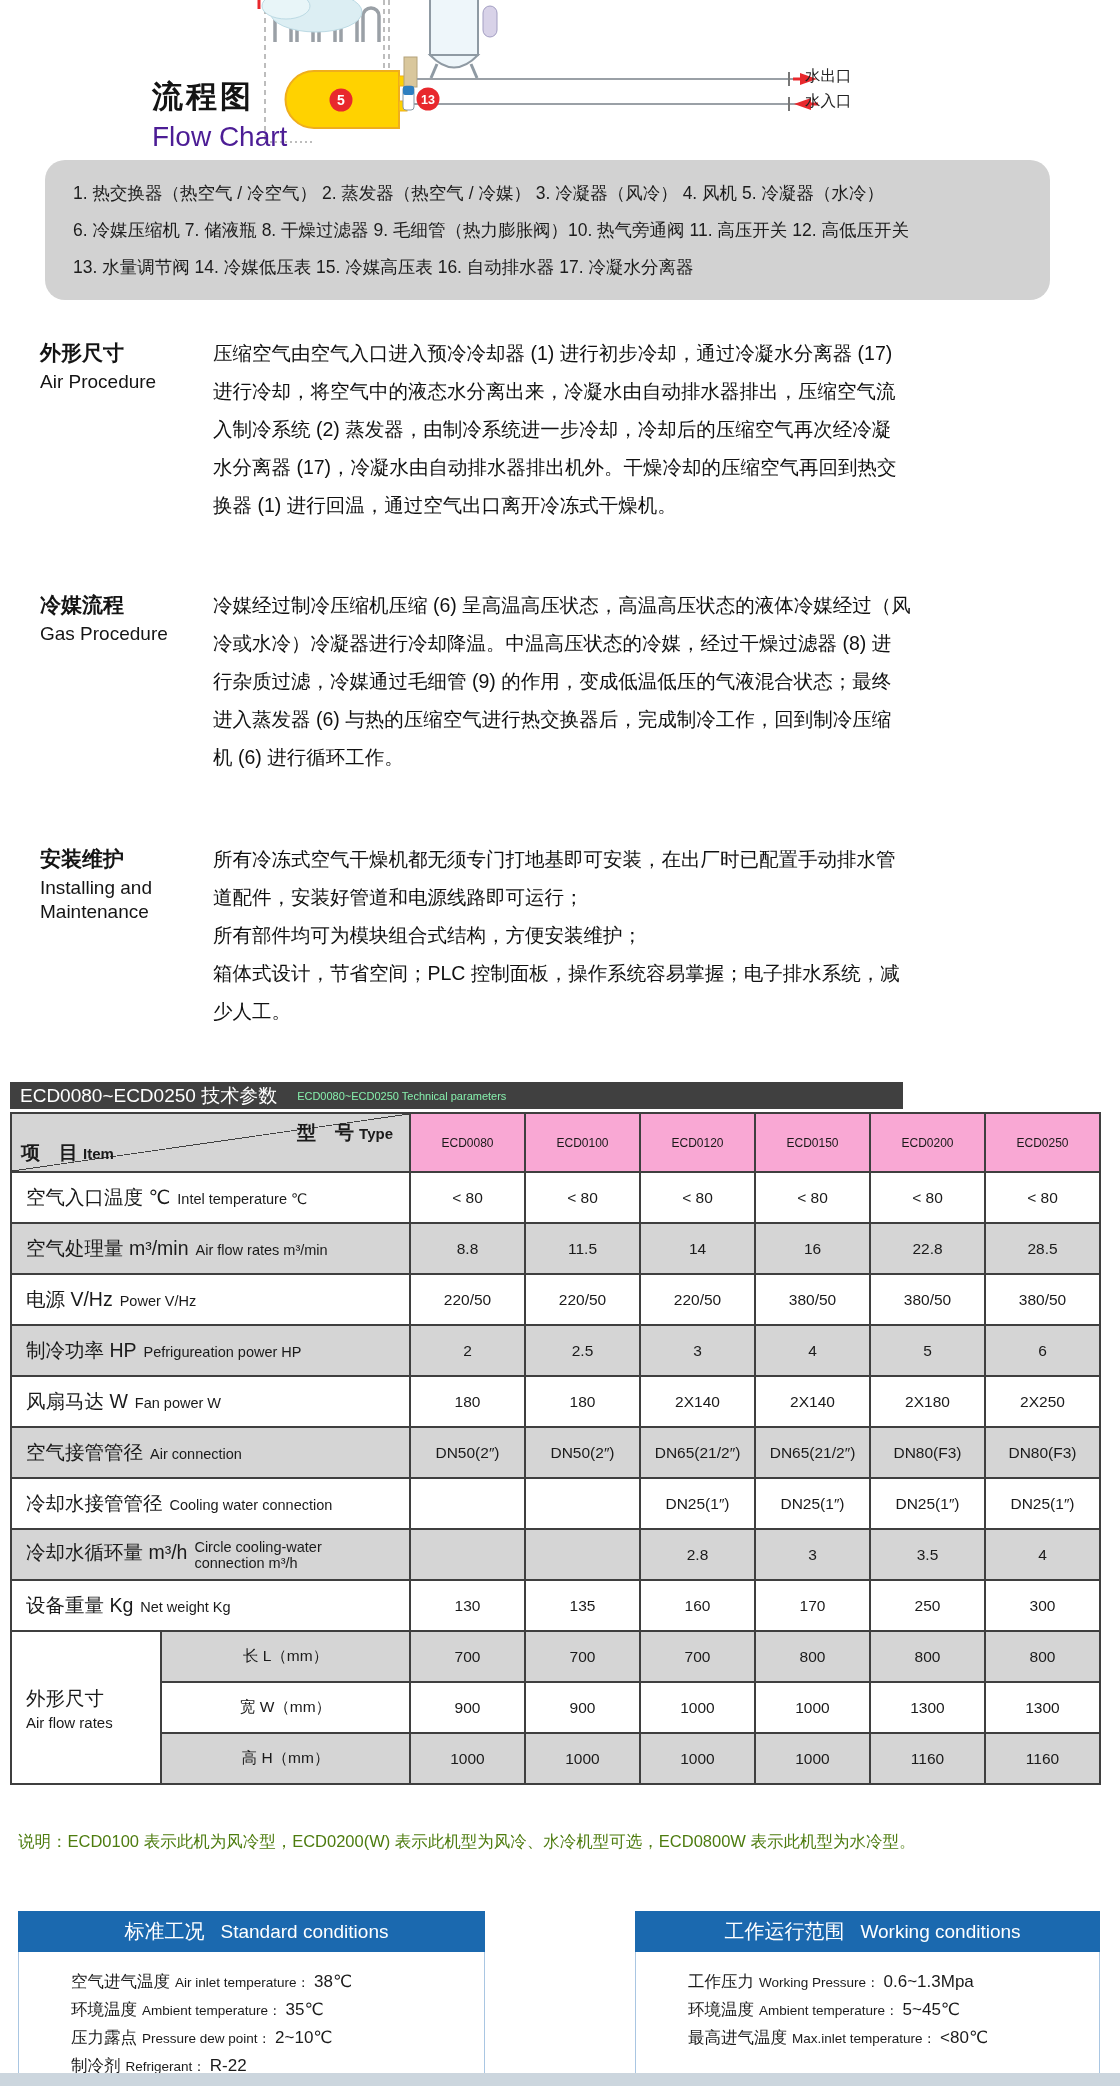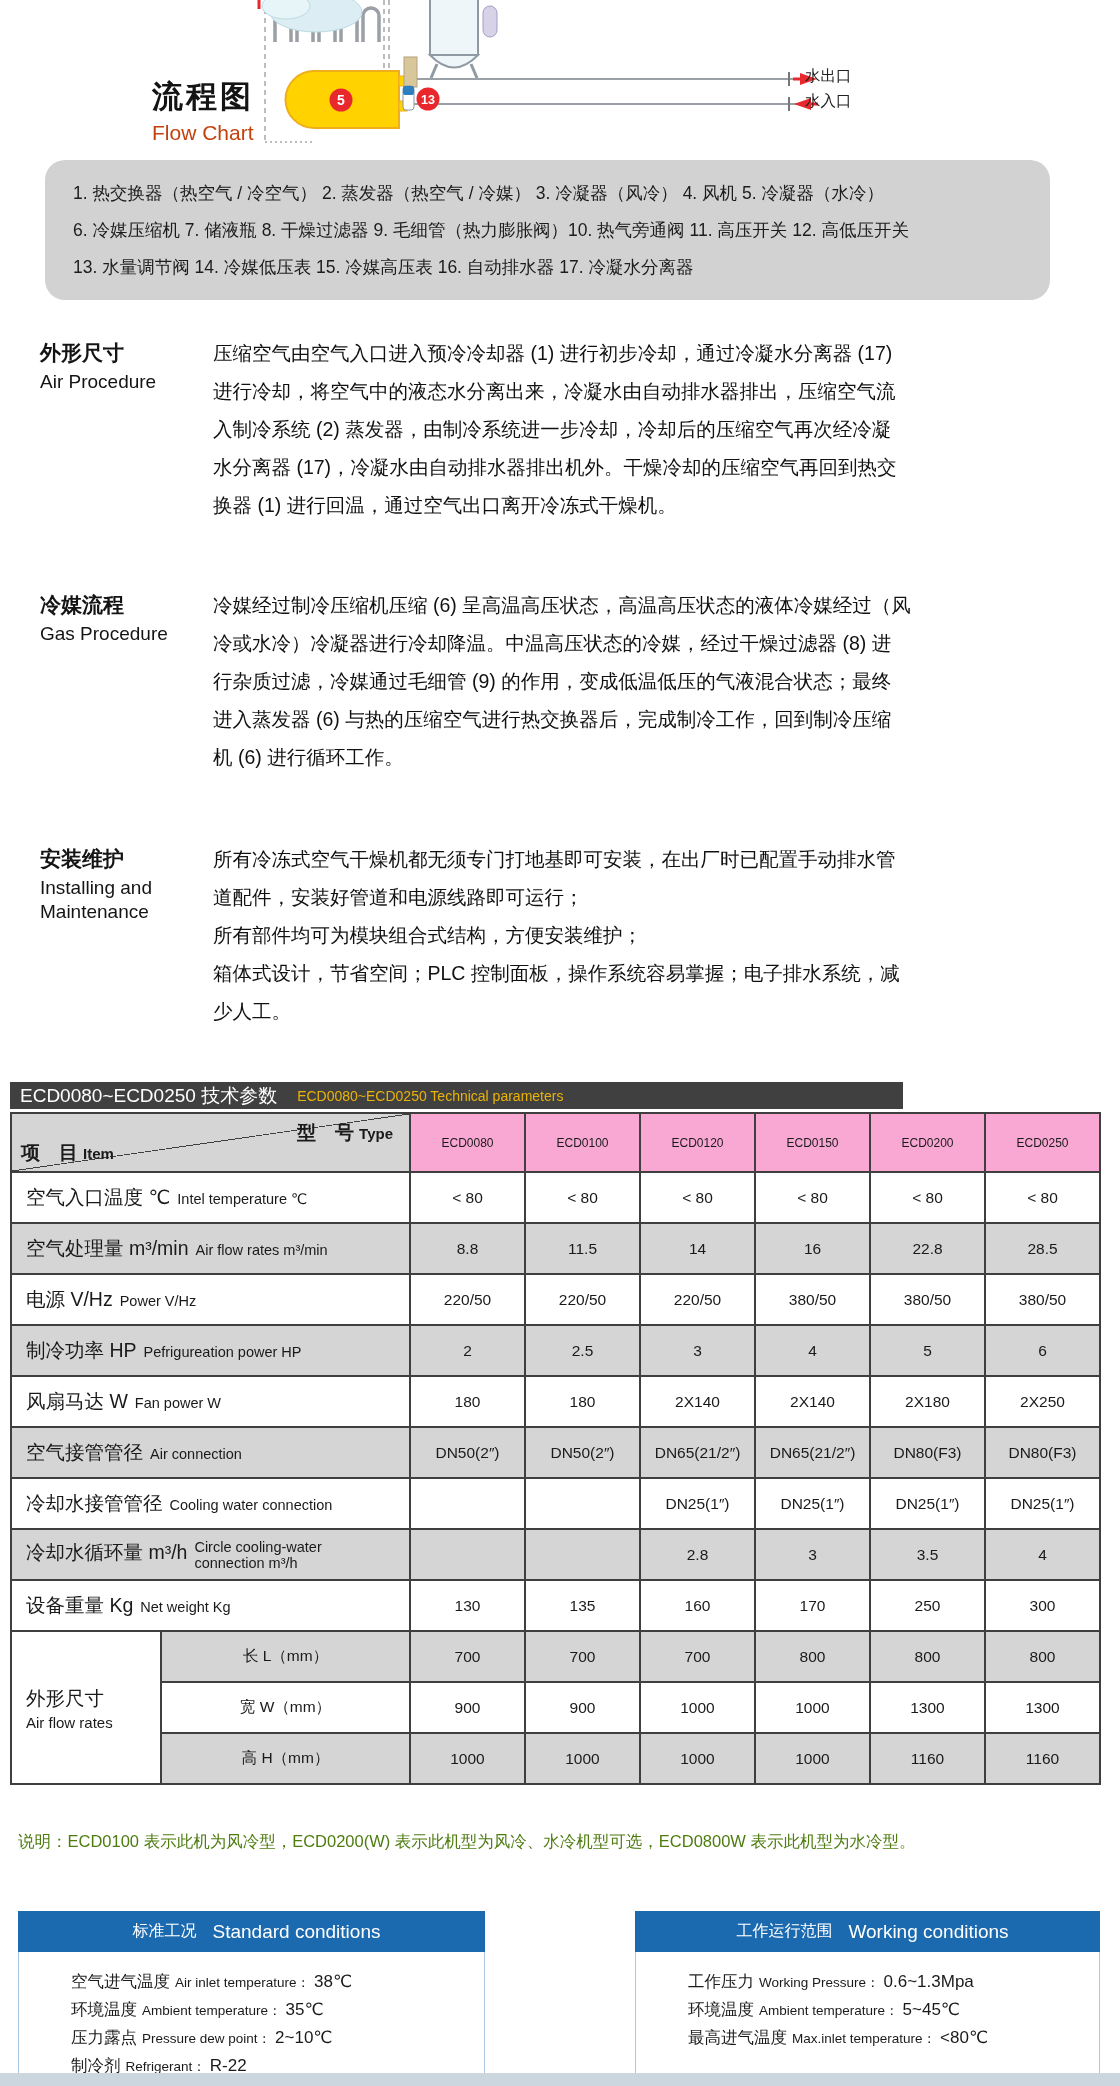--- a/index.html
+++ b/index.html
@@ -5,38 +5,38 @@
   html,body{margin:0;padding:0;}
   body{
     width:1120px;height:2086px;position:relative;overflow:hidden;background:#fff;
     font-family:"Liberation Sans","DejaVu Sans",sans-serif;color:#1a1a1a;
   }
   
   .diagram{position:relative;height:160px;}
   .diagram svg{position:absolute;left:0;top:0;}
   .title-block{position:absolute;left:152px;top:76px;}
   .title-zh{font-size:31px;font-weight:bold;letter-spacing:3px;color:#141414;}
-  .title-en{font-size:21px;margin-top:3px;color:#c2410c;}
+  .title-en{font-size:28px;margin-top:3px;color:#4c1d95;}
   .pipe-label{position:absolute;left:805px;font-size:15.5px;color:#222;}
   
   .legend{background:#d2d2d2;border-radius:20px;margin-left:45px;width:1005px;
     box-sizing:border-box;padding:15px 28px 14px 28px;font-size:17.5px;color:#1c1c1c;}
   .legend div{line-height:37px;white-space:nowrap;}
   
   .section{display:flex;padding-left:40px;}
   .sec1{margin-top:34px;} .sec2{margin-top:62px;} .sec3{margin-top:64px;}
   .sec-head{width:173px;flex:none;padding-top:5px;}
   .sec-head .zh{font-size:21px;font-weight:bold;color:#141414;}
   .sec-head .en{font-size:19px;color:#141414;line-height:24px;margin-top:3px;max-width:155px;}
   .sec-body{width:828px;font-size:19.5px;line-height:38px;color:#111;white-space:pre-line;}
   
   .params-bar{margin:52px 0 0 10px;width:893px;height:27px;background:#404040;color:#fff;
     display:flex;align-items:center;box-sizing:border-box;padding-left:10px;gap:20px;}
   .params-bar .zh{font-size:19px;}
-  .params-bar .en{font-size:14px;color:#eab308;text-align:center;}
+  .params-bar .en{font-size:11px;color:#86efac;text-align:center;}
   
   table.spec{border-collapse:collapse;margin:3px 0 0 10px;width:1089px;table-layout:fixed;}
   table.spec col.c0a{width:150px;} table.spec col.c0b{width:249px;} table.spec col.cm{width:115px;}
   table.spec th,table.spec td{border:2px solid #3f3f3f;padding:0;}
   th.corner{height:57px;background:#d5d5d5;position:relative;
     background-image:linear-gradient(to bottom right,rgba(0,0,0,0) 49.6%,#3f3f3f 49.6%,#3f3f3f 50.4%,rgba(0,0,0,0) 50.4%);}
   .corner-item{position:absolute;left:9px;bottom:5px;}
   .corner-type{position:absolute;right:16px;top:6px;}
   .c-zh{font-size:19px;} .c-en{font-size:15px;margin-left:5px;}
   th.model{height:57px;background:#f9a8d4;font-weight:normal;font-size:12px;color:#1a1a1a;}
@@ -50,21 +50,21 @@
   td.dims-merge .rl-zh{display:block;}
   .rl-en2{font-size:15px;display:block;margin-top:2px;}
   td.dimlabel{font-size:18px;}
   
   .note{margin:46px 0 0 18px;font-size:16.5px;color:#4d7c0f;}
   .boxes{display:flex;margin:58px 0 0 18px;gap:150px;}
   .cond-box{width:467px;}
   .cond-box.right{width:465px;}
   .cond-head{height:41px;background:#1b69af;color:#fff;display:flex;align-items:center;
     justify-content:center;gap:16px;}
-  .cond-head .zh{font-size:16px;margin-left:10px;} .cond-head .en{font-size:19px;}
+  .cond-head .zh{font-size:20px;margin-left:10px;} .cond-head .en{font-size:19px;}
   .cond-body{border:1px solid #a9c6e2;border-top:none;box-sizing:border-box;height:124px;
     padding:16px 8px 0 52px;}
   .cond-line{line-height:27px;white-space:nowrap;}
   .cl-zh{font-size:16.5px;} .cl-en{font-size:13.5px;margin-left:5px;} .cl-val{font-size:17px;margin-left:4px;}
   .bottom-strip{position:absolute;left:0;right:0;bottom:0;height:13px;background:#ccd6de;}
 </style>
 </head>
 <body>
 
 <div class="diagram">

